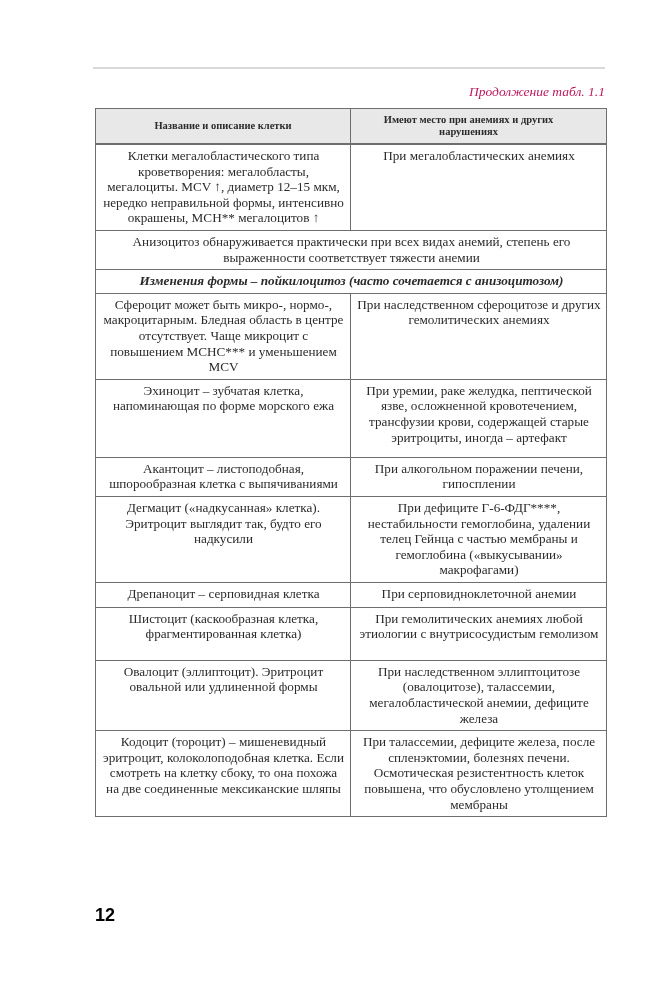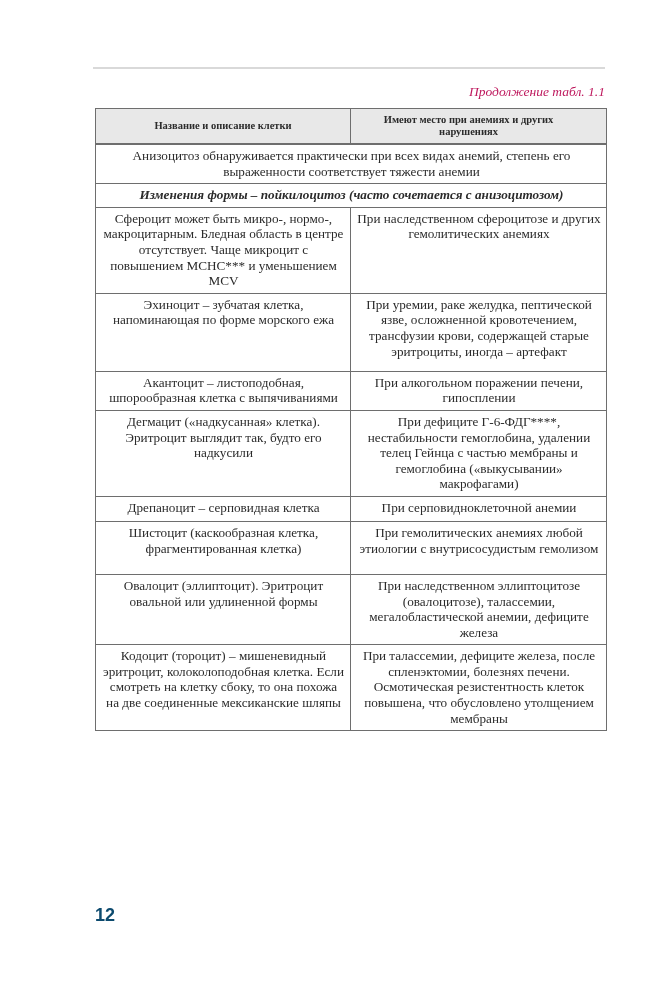--- a/index.html
+++ b/index.html
@@ -12,40 +12,44 @@
   table.main td, table.main th { border: 1.3px solid #6e6e6e; vertical-align: top; padding: 3px 5px 4px 6px; text-align: center; }
   table.main th { background: #e8e8e8; font-weight: bold; font-size: 10.5px; line-height: 12px;
                   text-align: center; vertical-align: middle; height: 28px; padding: 3px 4px;
                   border-bottom: 2.5px solid #6e6e6e; }
   col.c1 { width: 255px; } col.c2 { width: 256px; }
   td.just { text-align: justify; }
   td.span-row { text-align: justify; }
   td.section { text-align: center; font-weight: bold; font-style: italic; padding: 4px 5px 3px; }
   td.section .paren { font-weight: bold; }
   .pagenum { position: absolute; left: 95px; top: 905px; font-family: "Liberation Sans", "DejaVu Sans", sans-serif;
-             font-weight: bold; font-size: 18px; color: #0c4a6e; }
+             font-weight: bold; font-size: 18px; color: #000000; }
 </style>
 </head>
 <body>
 
 <div class="top-rule"></div>
 <div class="caption">Продолжение табл. 1.1</div>
 
 <table class="main">
   <colgroup>
       <col class="c1">
       <col class="c2">
     </colgroup>
   <thead>
     <tr>
       <th>Название и описание клетки</th>
       <th style="padding-left:20px;padding-right:40px;"><span>Имеют место при анемиях и других нарушениях</span></th>
     </tr>
   </thead>
   <tbody id="tbody">
+    <tr style="height:86px;">
+      <td class="just">Клетки мегалобластического типа кроветворения: мегалобласты, мегалоциты. MCV ↑, диаметр 12–15 мкм, нередко неправильной формы, интенсивно окрашены, MCH** мегалоцитов ↑</td>
+      <td class="just">При мегалобластических анемиях</td>
+    </tr>
     <tr>
       <td colspan="2" class="span-row">Анизоцитоз обнаруживается практически при всех видах анемий, степень его выраженности соответствует тяжести анемии</td>
     </tr>
     <tr>
       <td colspan="2" class="section">
         <span>Изменения формы – пойкилоцитоз</span>
         <span class="paren">(часто сочетается с анизоцитозом)</span>
       </td>
     </tr>
       <tr style="height: 73px;">

